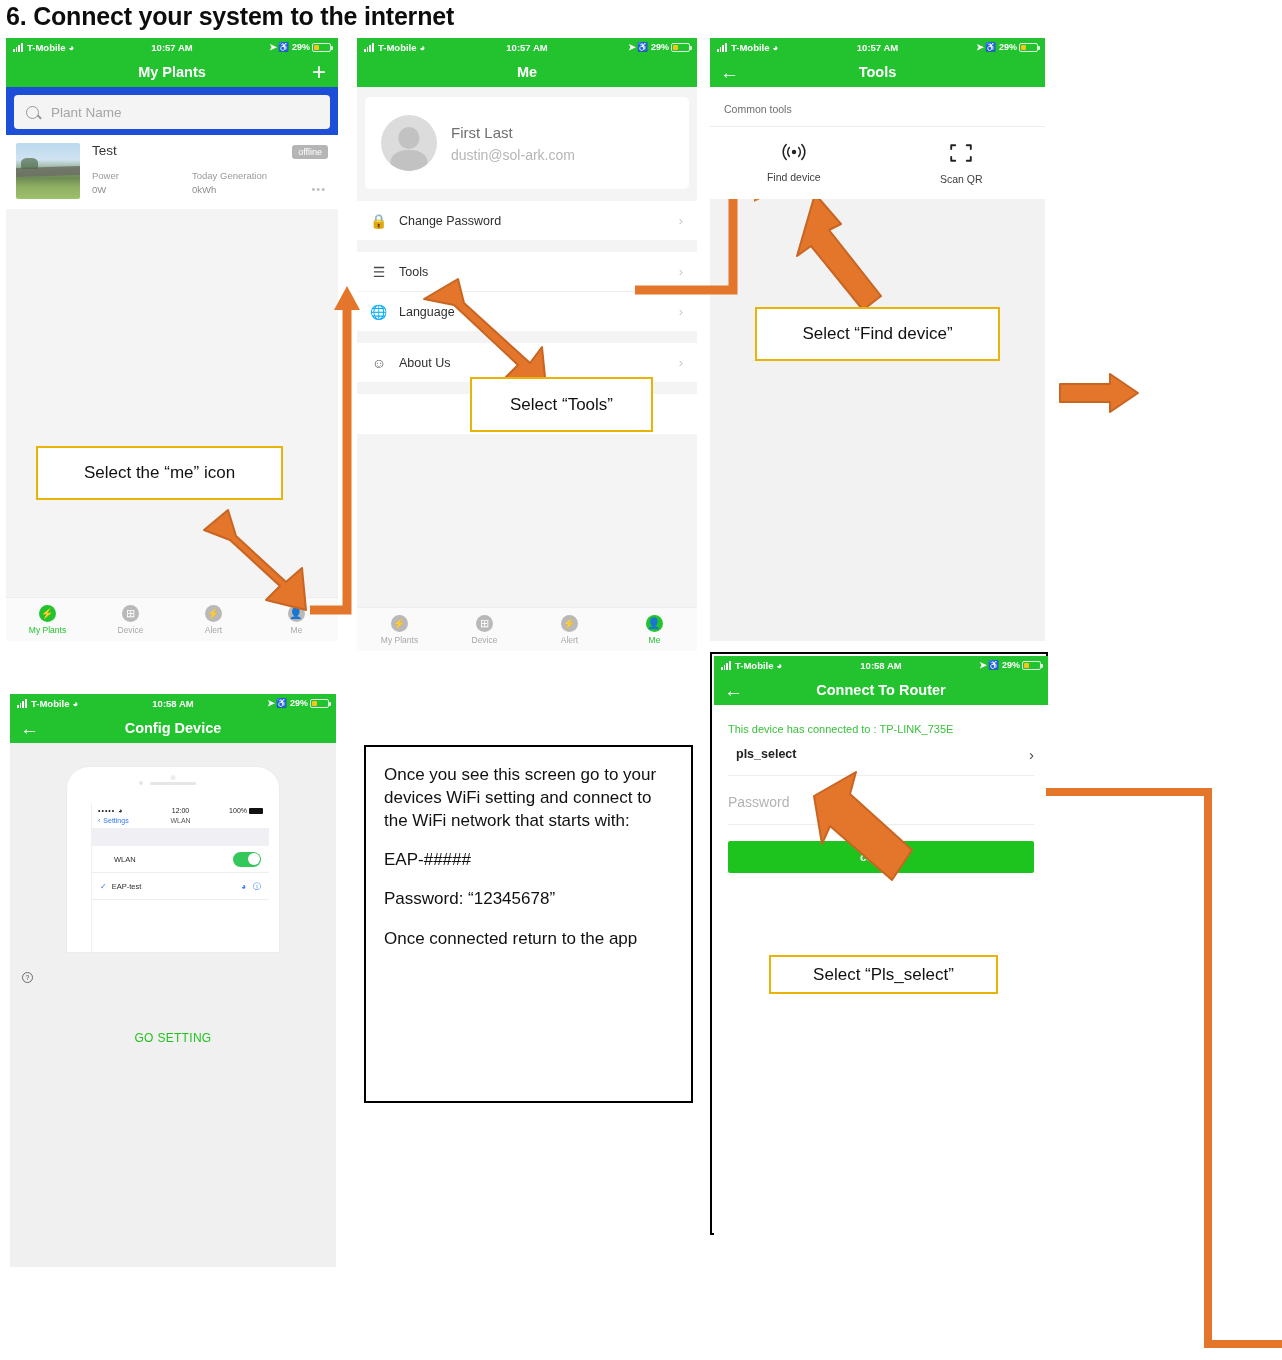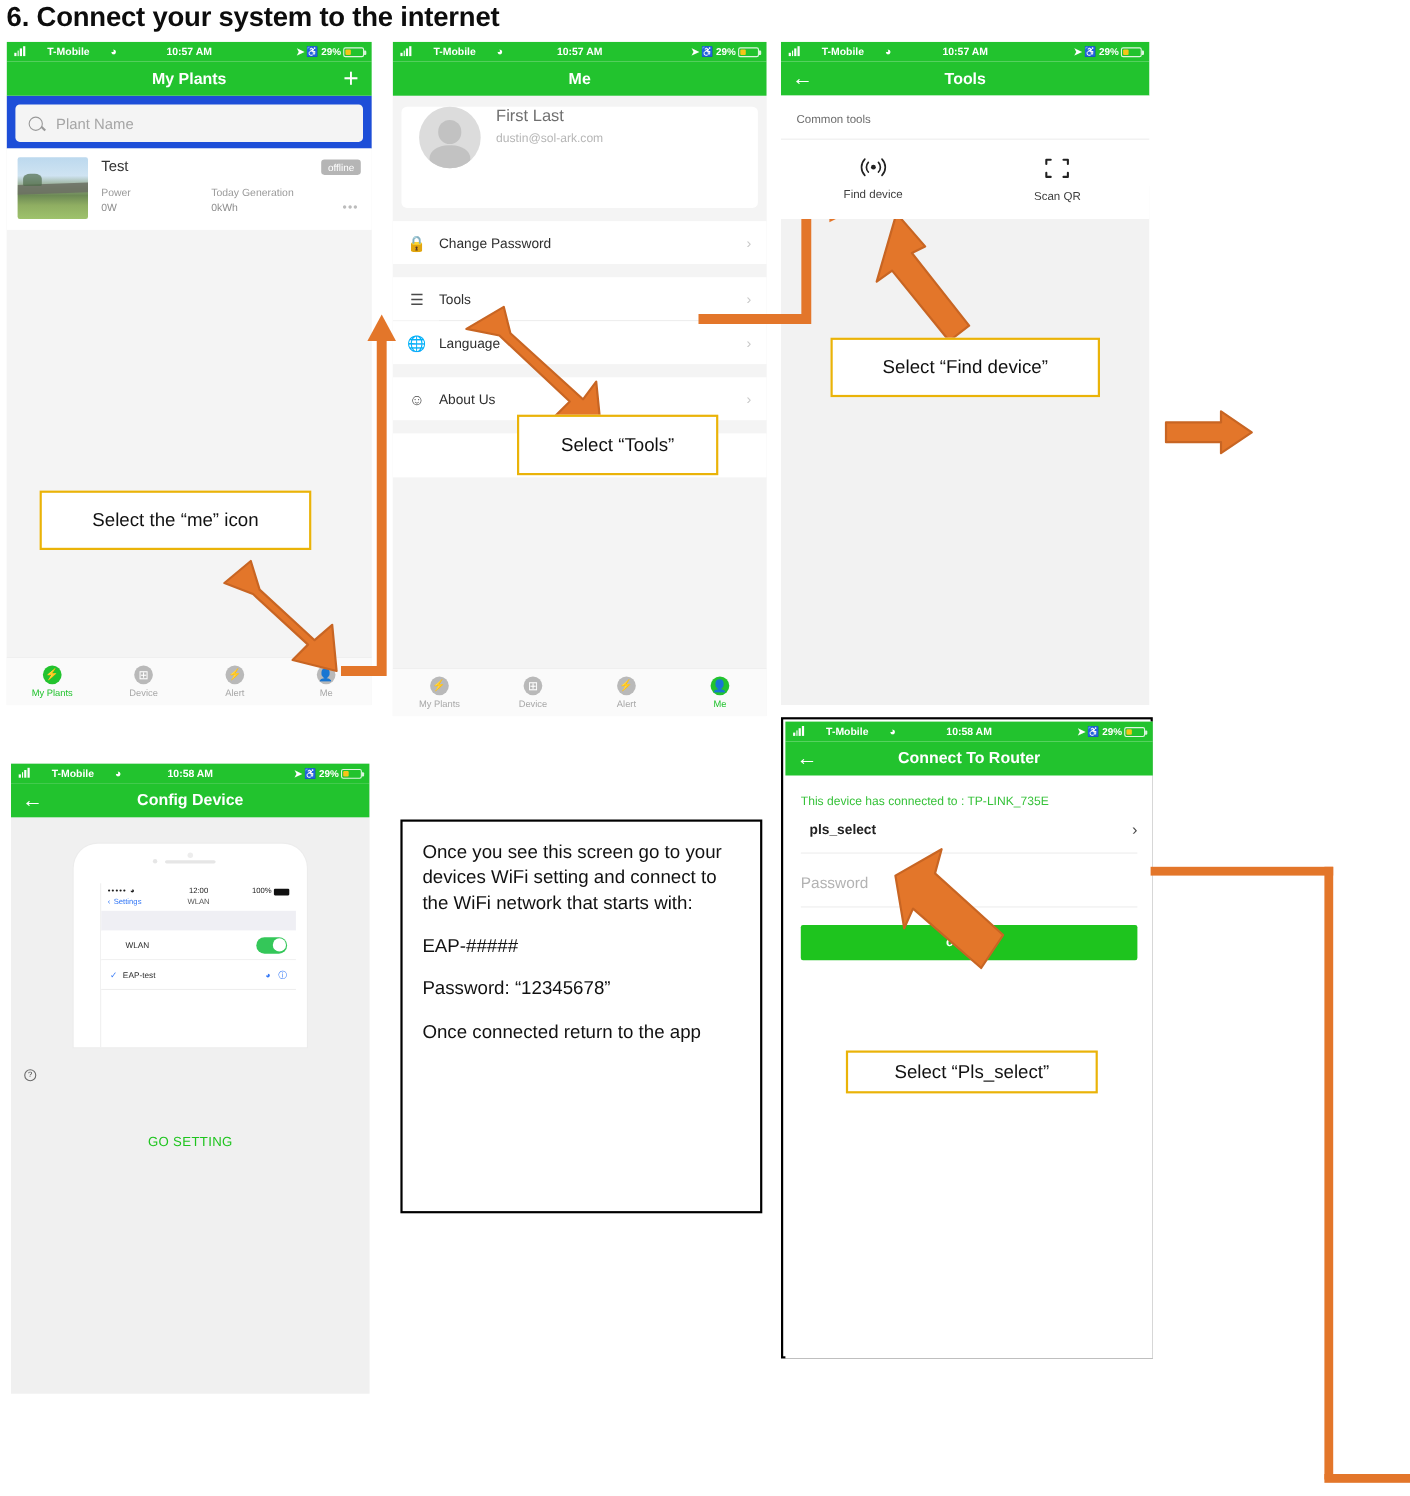--- a/index.html
+++ b/index.html
@@ -19,21 +19,21 @@
     letter-spacing:-0.2px; white-space:nowrap;
   }
 
   
   .phone { background:#f2f2f2; overflow:hidden; }
   .statusbar {
     height:18px; background:#22c32e; color:#ffffff;
     font-size:9.5px; display:flex; align-items:center;
     padding:0 7px; position:relative;
   }
-  .sb-left { display:flex; gap:19px; font-weight:600; }
+  .sb-left { display:flex; align-items:center; gap:3px; font-weight:600; }
   .sb-center {
     position:absolute; left:0; right:0; text-align:center;
     font-weight:600; font-size:9.5px; pointer-events:none;
   }
   .sb-right {
     margin-left:auto; display:flex; align-items:center; gap:2px;
     font-weight:600; font-size:9px; z-index:2;
   }
   .bars { display:inline-block; width:11px; height:9px; position:relative; }
   .bars i {
@@ -115,29 +115,29 @@
   .tab .ic.alert::after{content:"\26A1";position:absolute;inset:0;color:#fff;font-size:10px;display:flex;align-items:center;justify-content:center;}
   .tab .ic.person::after{content:"\1F464";position:absolute;inset:0;color:#fff;font-size:11px;display:flex;align-items:center;justify-content:center;}
   .tab .lbl { font-size:8.5px; color:#a8a8a8; }
   .tab.active .ic { background:#22c32e; }
   .tab.active .lbl { color:#22c32e; }
 
   
   #screen-me { left:357px; top:38px; width:340px; height:613px; background:#f4f4f4; }
   .profile-card {
     background:#fff; margin:10px 8px 0 8px; border-radius:5px;
-    height:92px; display:flex; gap:14px; padding:0 16px;
+    height:92px; display:flex; align-items:center; gap:14px; padding:0 16px;
   }
   .avatar {
     width:56px;height:56px;border-radius:50%;background:#dcdcdc; flex:none; position:relative; overflow:hidden;
   }
   .avatar::before{content:"";position:absolute;left:50%;top:22%;width:38%;height:38%;background:#c2c2c2;border-radius:50%;transform:translateX(-50%);}
   .avatar::after{content:"";position:absolute;left:50%;top:62%;width:66%;height:46%;background:#c2c2c2;border-radius:46% 46% 0 0;transform:translateX(-50%);}
   .profile-name { font-size:15px; color:#6f6f6f; margin-bottom:6px; }
-  .profile-mail { font-size:11px; color:#b6b6b6; }
+  .profile-mail { font-size:14px; color:#b6b6b6; }
 
   .menu-row {
     background:#fff; height:39px; display:flex; align-items:center;
     padding:0 14px; gap:12px; position:relative;
   }
   .menu-row .mi { width:16px;height:16px; flex:none; color:#4a4a4a; font-size:14px; display:flex;align-items:center;justify-content:center;}
   .menu-row .mtext { font-size:12.5px; color:#2f2f2f; }
   .menu-row .chev { margin-left:auto; color:#c9c9c9; font-size:13px; }
   .menu-gap { height:12px; }
   .menu-sep { height:1px; background:#ededed; margin-left:42px; }

